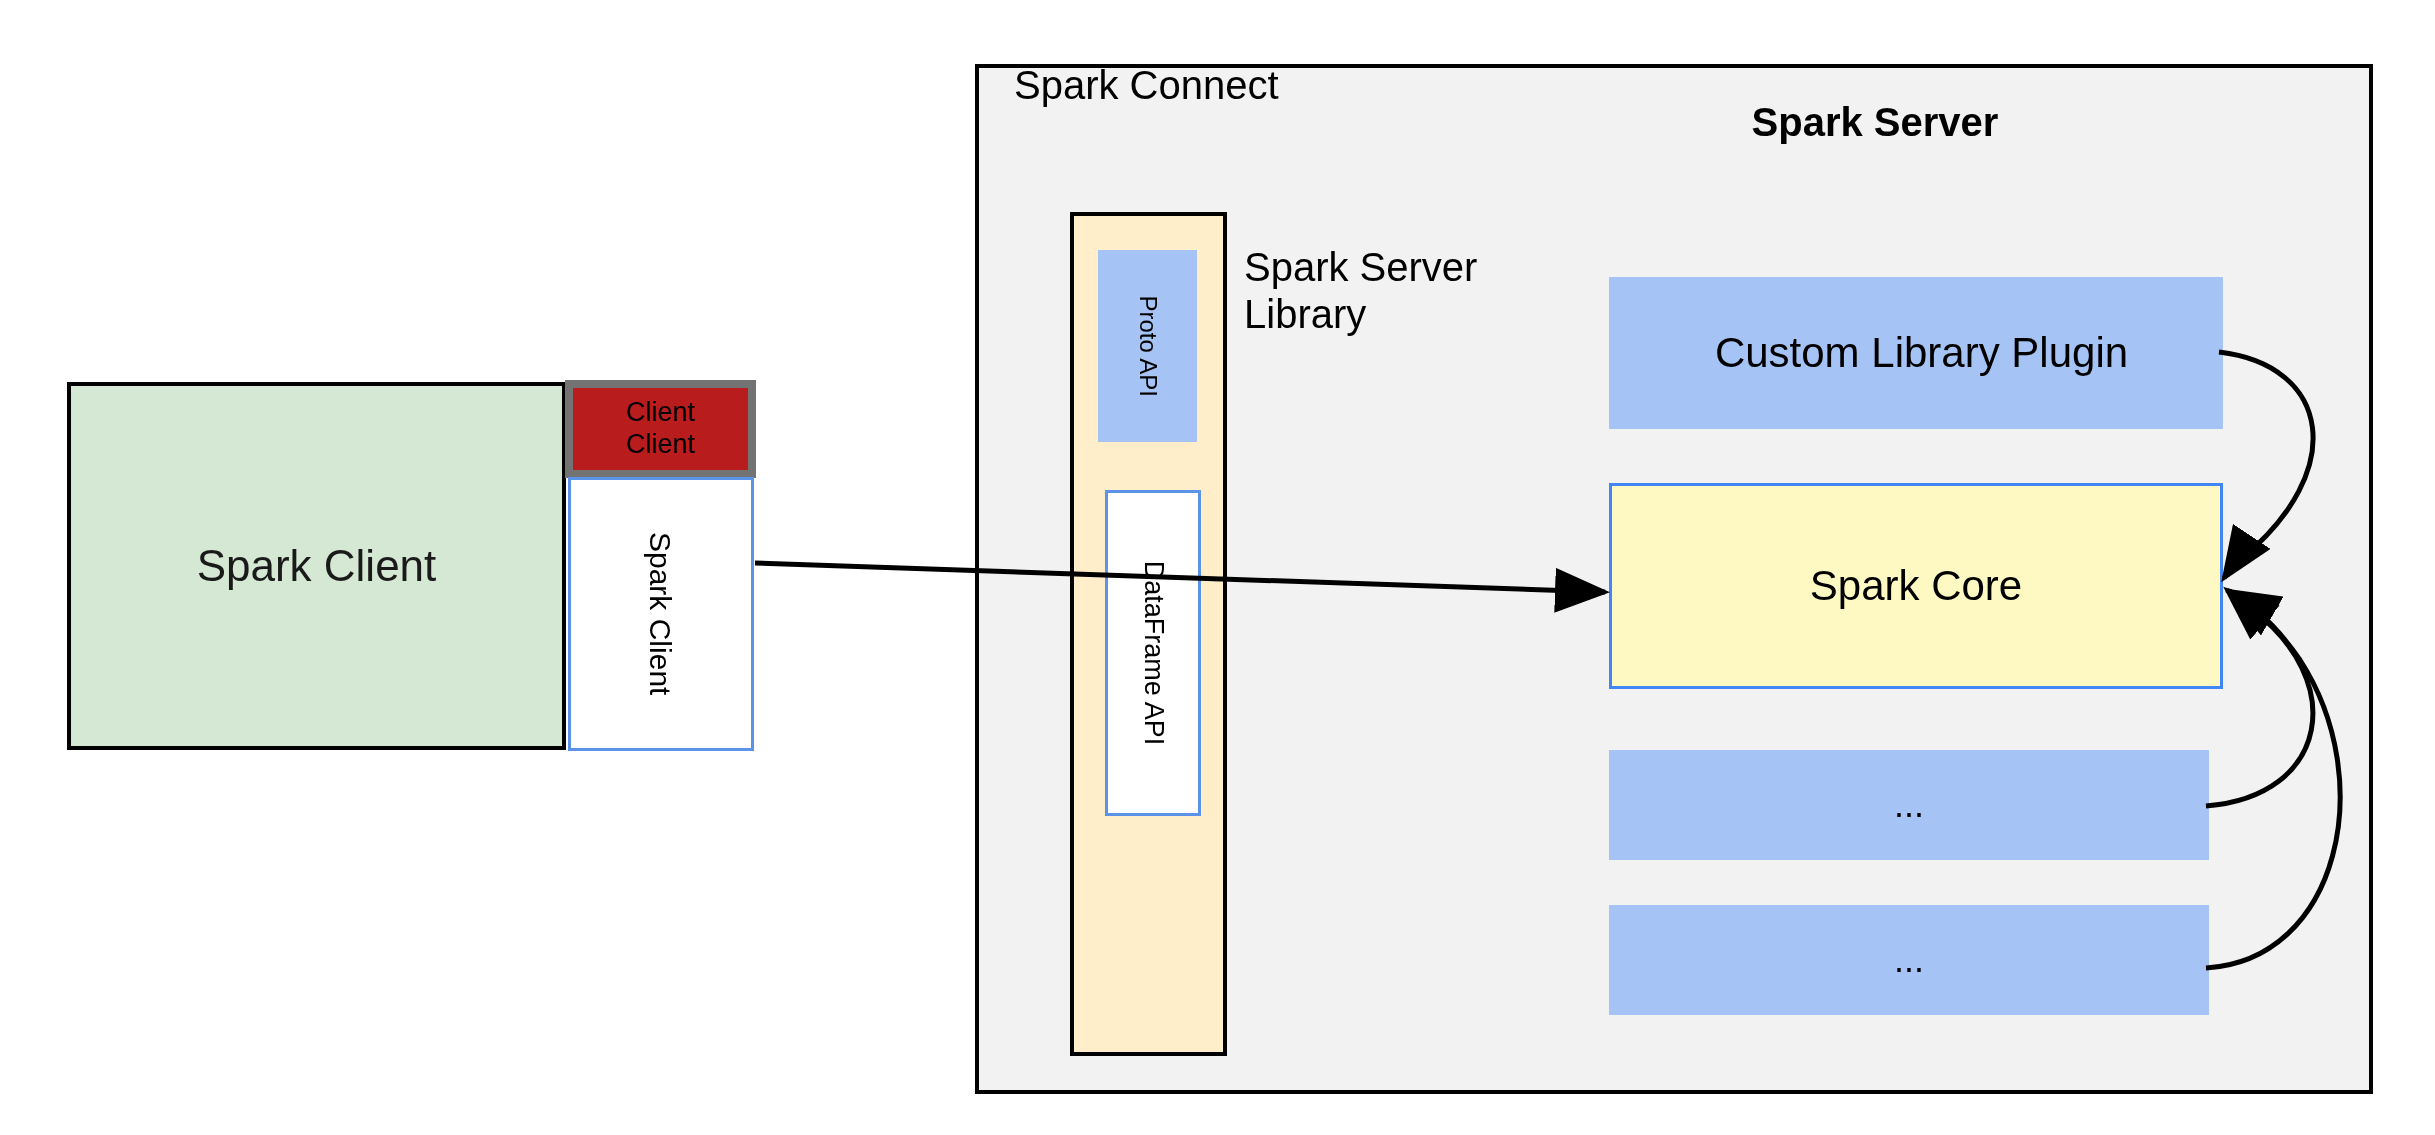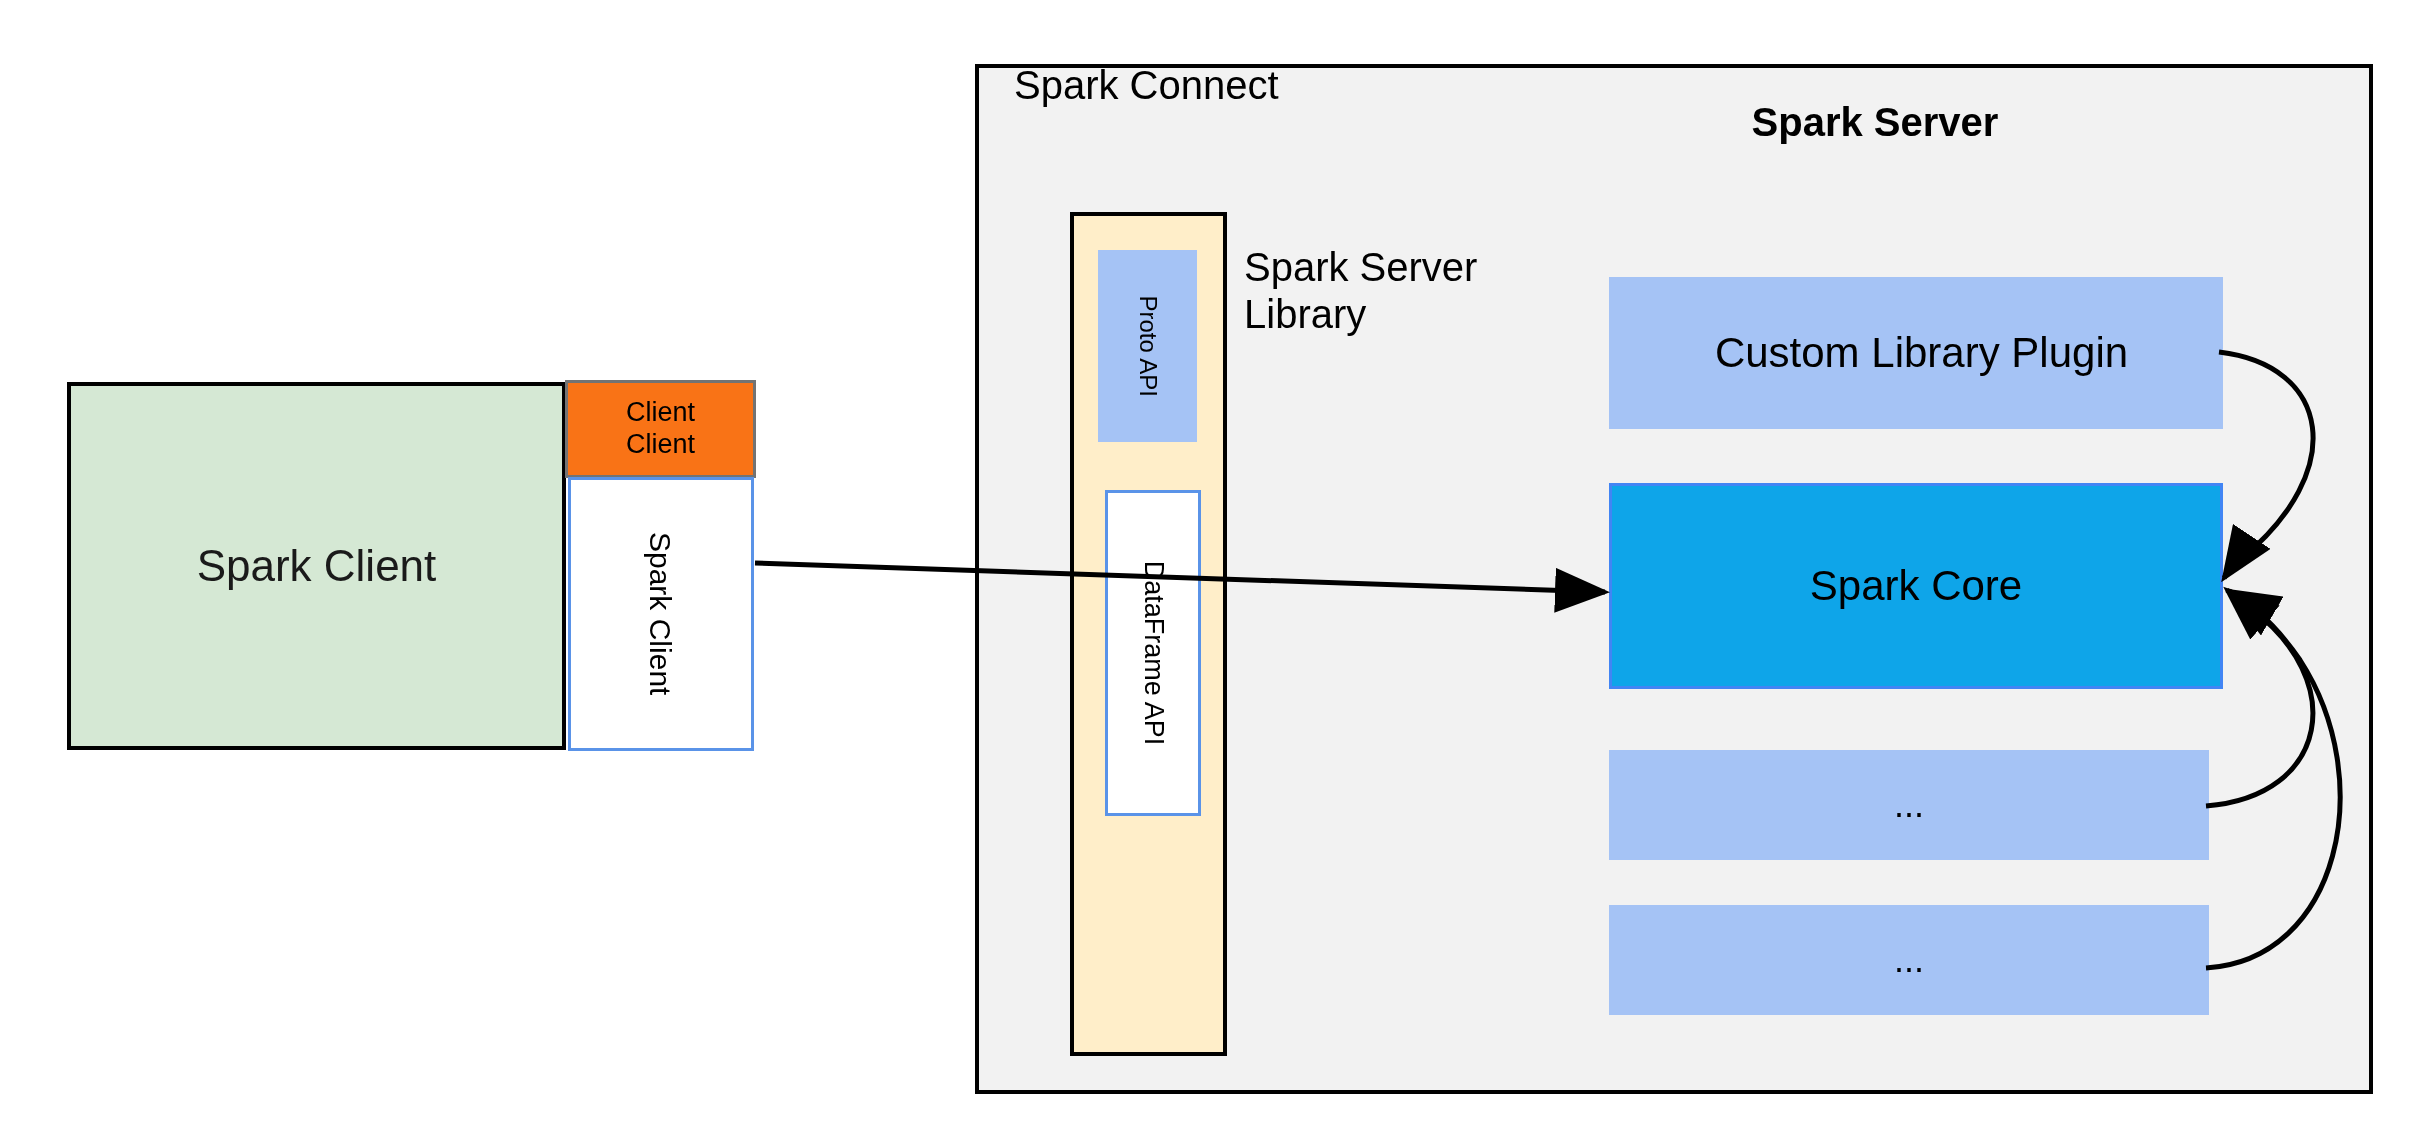--- a/index.html
+++ b/index.html
@@ -42,22 +42,22 @@
     font-size: 44px;
     color: #1a1a1a;
     z-index: 3;
   }
 
   .client-package {
     left: 565px;
     top: 380px;
     width: 191px;
     height: 98px;
-    background: #f97316;
-    border: 3px solid #737373;
+    background: #b91c1c;
+    border: 8px solid #737373;
     font-size: 27px;
     color: #000000;
     z-index: 4;
   }
 
   .spark-client {
     left: 568px;
     top: 477px;
     width: 186px;
     height: 274px;
@@ -156,21 +156,21 @@
     font-size: 42px;
     z-index: 3;
     padding-left: 11px;
   }
 
   .spark-core {
     left: 1609px;
     top: 483px;
     width: 614px;
     height: 206px;
-    background: #0ea5e9;
+    background: #fef9c3;
     border: 3px solid #4285f4;
     font-size: 42px;
     z-index: 4;
   }
 
   .ellipsis-box-1 {
     left: 1609px;
     top: 750px;
     width: 600px;
     height: 110px;

